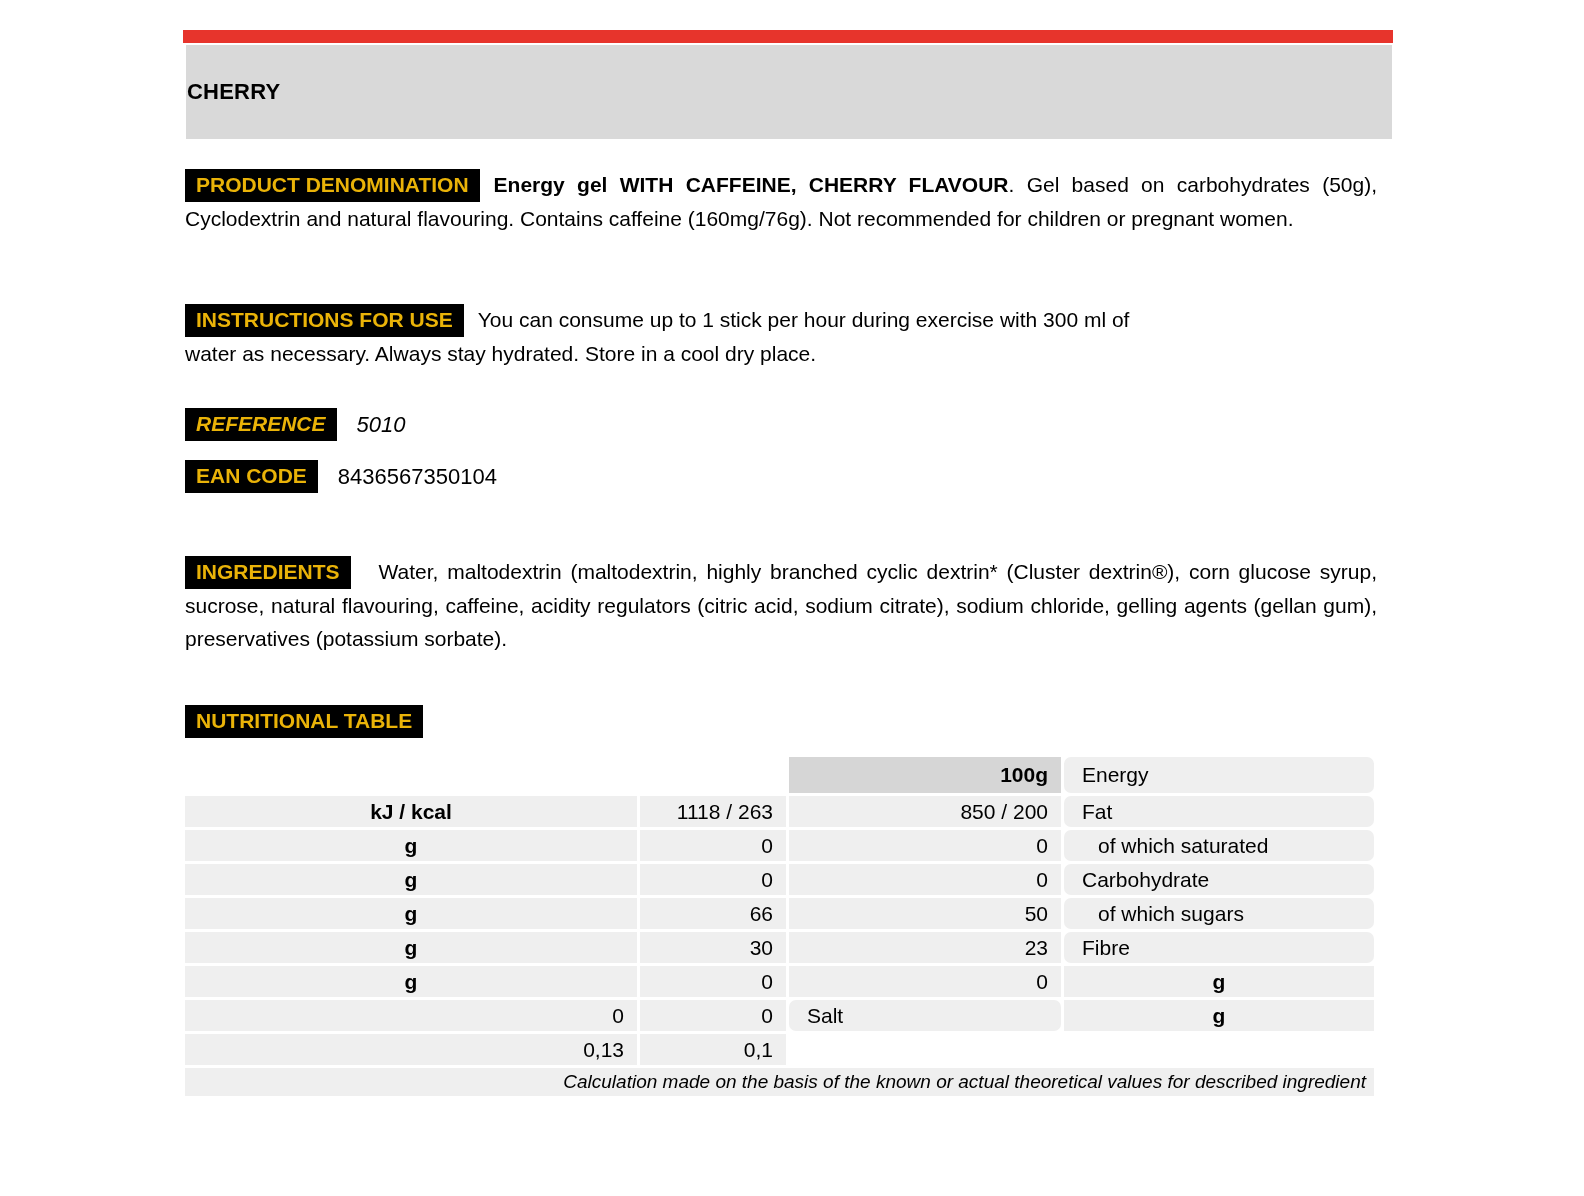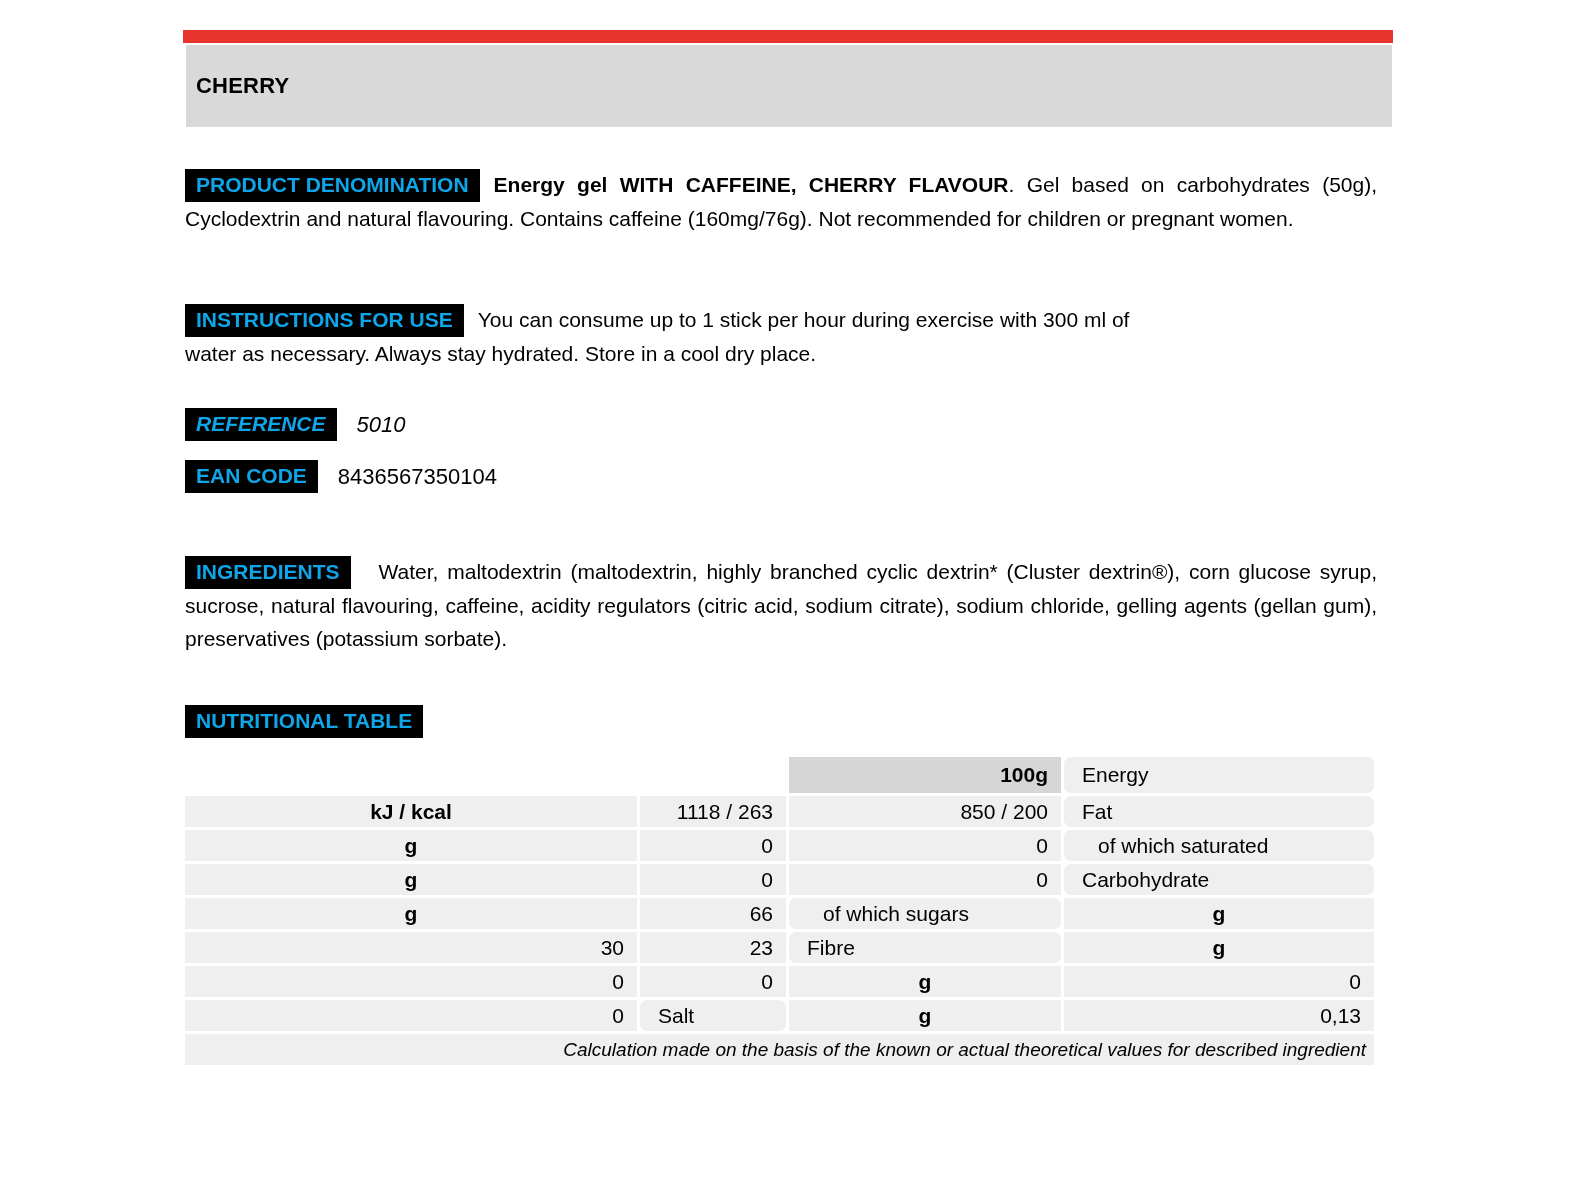--- a/index.html
+++ b/index.html
@@ -11,32 +11,32 @@
     color: #000000;
     font-size: 21px;
   }
   .abs { position: absolute; }
 
   .red-bar {
     left: 183px; top: 30px; width: 1210px; height: 13px;
     background: #e7342c;
   }
   .title-band {
-    left: 186px; top: 45px; width: 1206px; height: 82px;
+    left: 186px; top: 45px; width: 1206px; height: 94px;
     background: #d9d9d9;
     display: flex; align-items: center;
-    padding-left: 10px;
+    padding-left: 1px;
   }
   .title-band .flavour {
     font-weight: 700; font-size: 22px; letter-spacing: 0.2px;
   }
 
   .badge {
     display: inline-block;
-    background: #000000; color: #0ea5e9;
+    background: #000000; color: #eab308;
     font-weight: 700; font-size: 21px;
     padding: 4px 11px 5px 11px;
     line-height: 24px;
     white-space: nowrap;
   }
 
   .para {
     left: 185px; width: 1192px;
     line-height: 33px;
     text-align: justify;
@@ -135,33 +135,35 @@
   <div class="cell val">0</div>
 
   <div class="cell nutrient indent">of which saturated</div>
   <div class="cell unit">g</div>
   <div class="cell val">0</div>
   <div class="cell val">0</div>
 
   <div class="cell nutrient">Carbohydrate</div>
   <div class="cell unit">g</div>
   <div class="cell val">66</div>
+  <div class="cell val">50</div>
 
   <div class="cell nutrient indent">of which sugars</div>
   <div class="cell unit">g</div>
   <div class="cell val">30</div>
   <div class="cell val">23</div>
 
   <div class="cell nutrient">Fibre</div>
   <div class="cell unit">g</div>
   <div class="cell val">0</div>
   <div class="cell val">0</div>
 
   <div class="cell unit">g</div>
   <div class="cell val">0</div>
   <div class="cell val">0</div>
 
   <div class="cell nutrient">Salt</div>
   <div class="cell unit">g</div>
   <div class="cell val">0,13</div>
+  <div class="cell val">0,1</div>
 
   <div class="cell footnote">Calculation made on the basis of the known or actual theoretical values for described ingredient</div>
 </div>
 
 </body></html>

